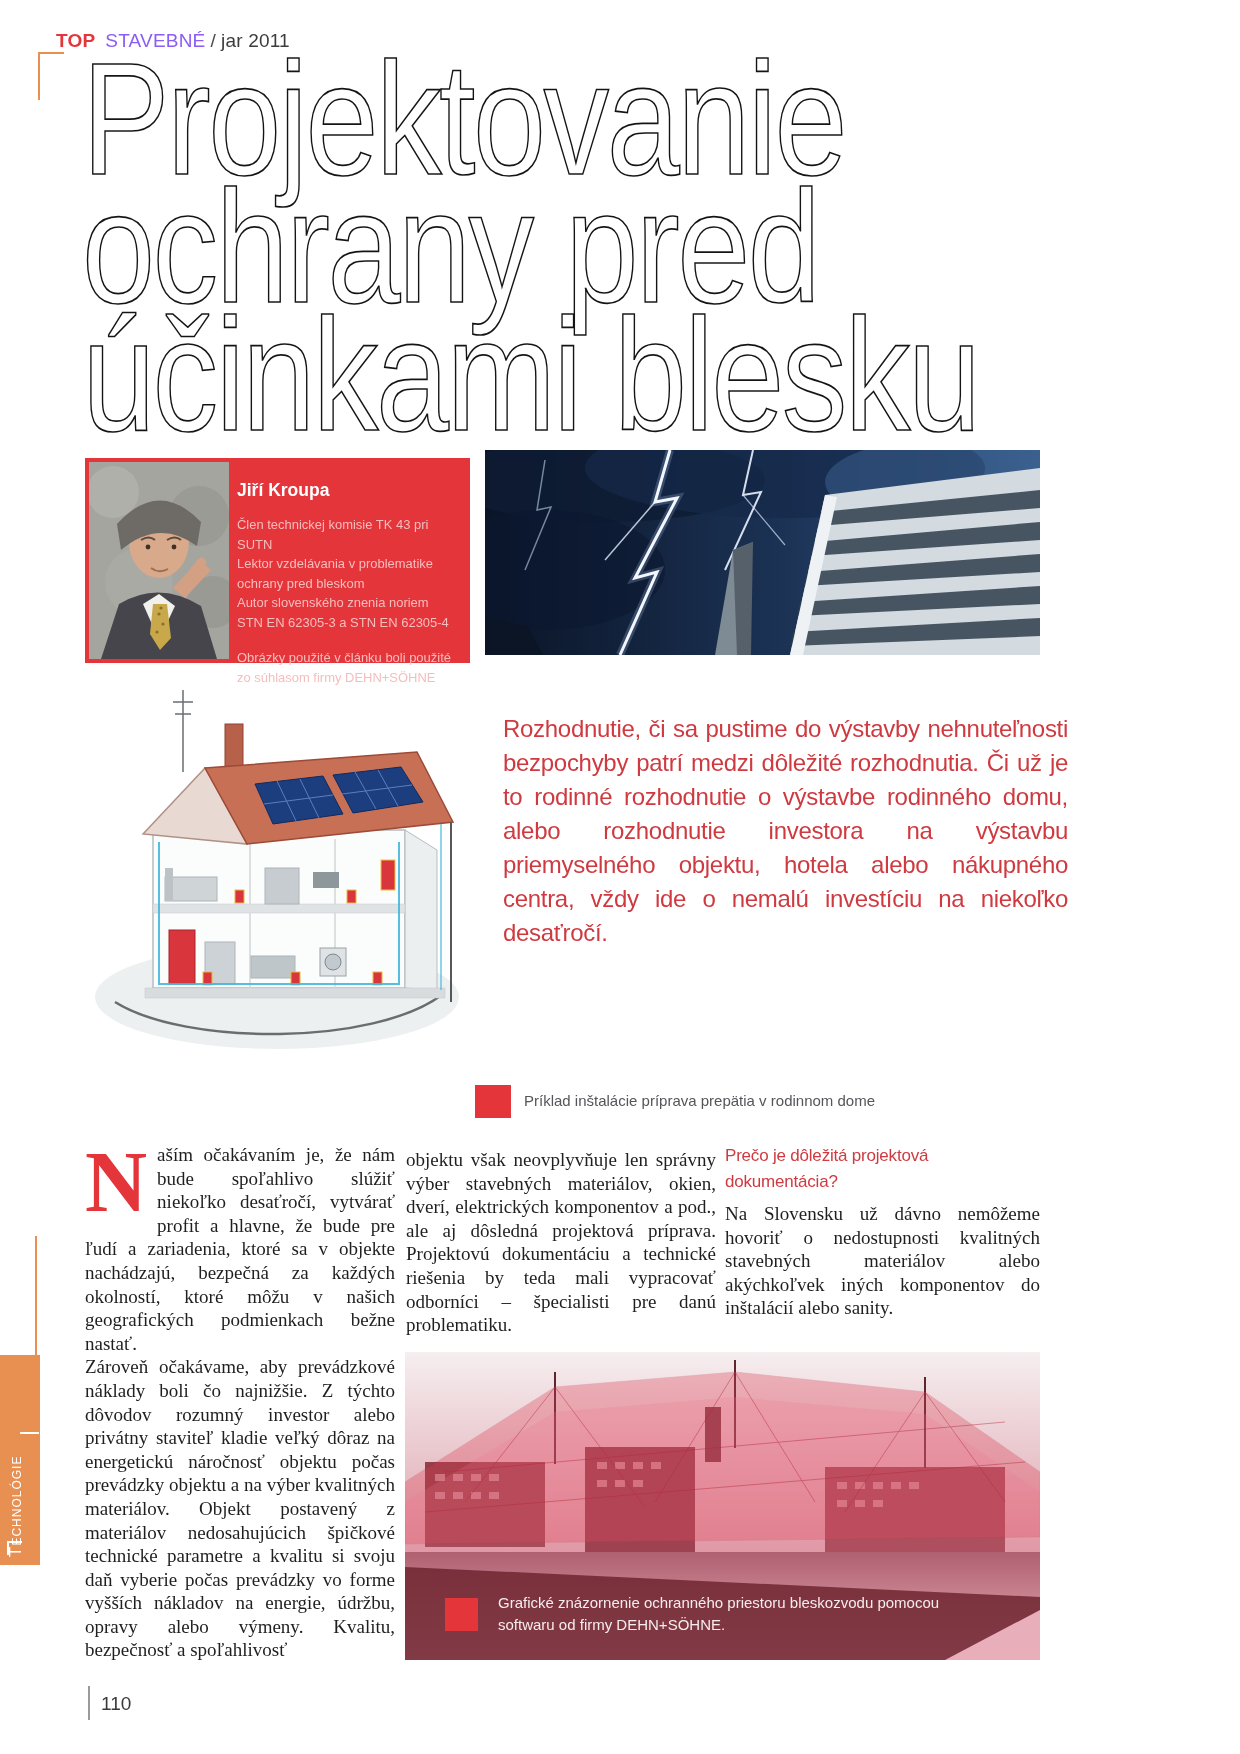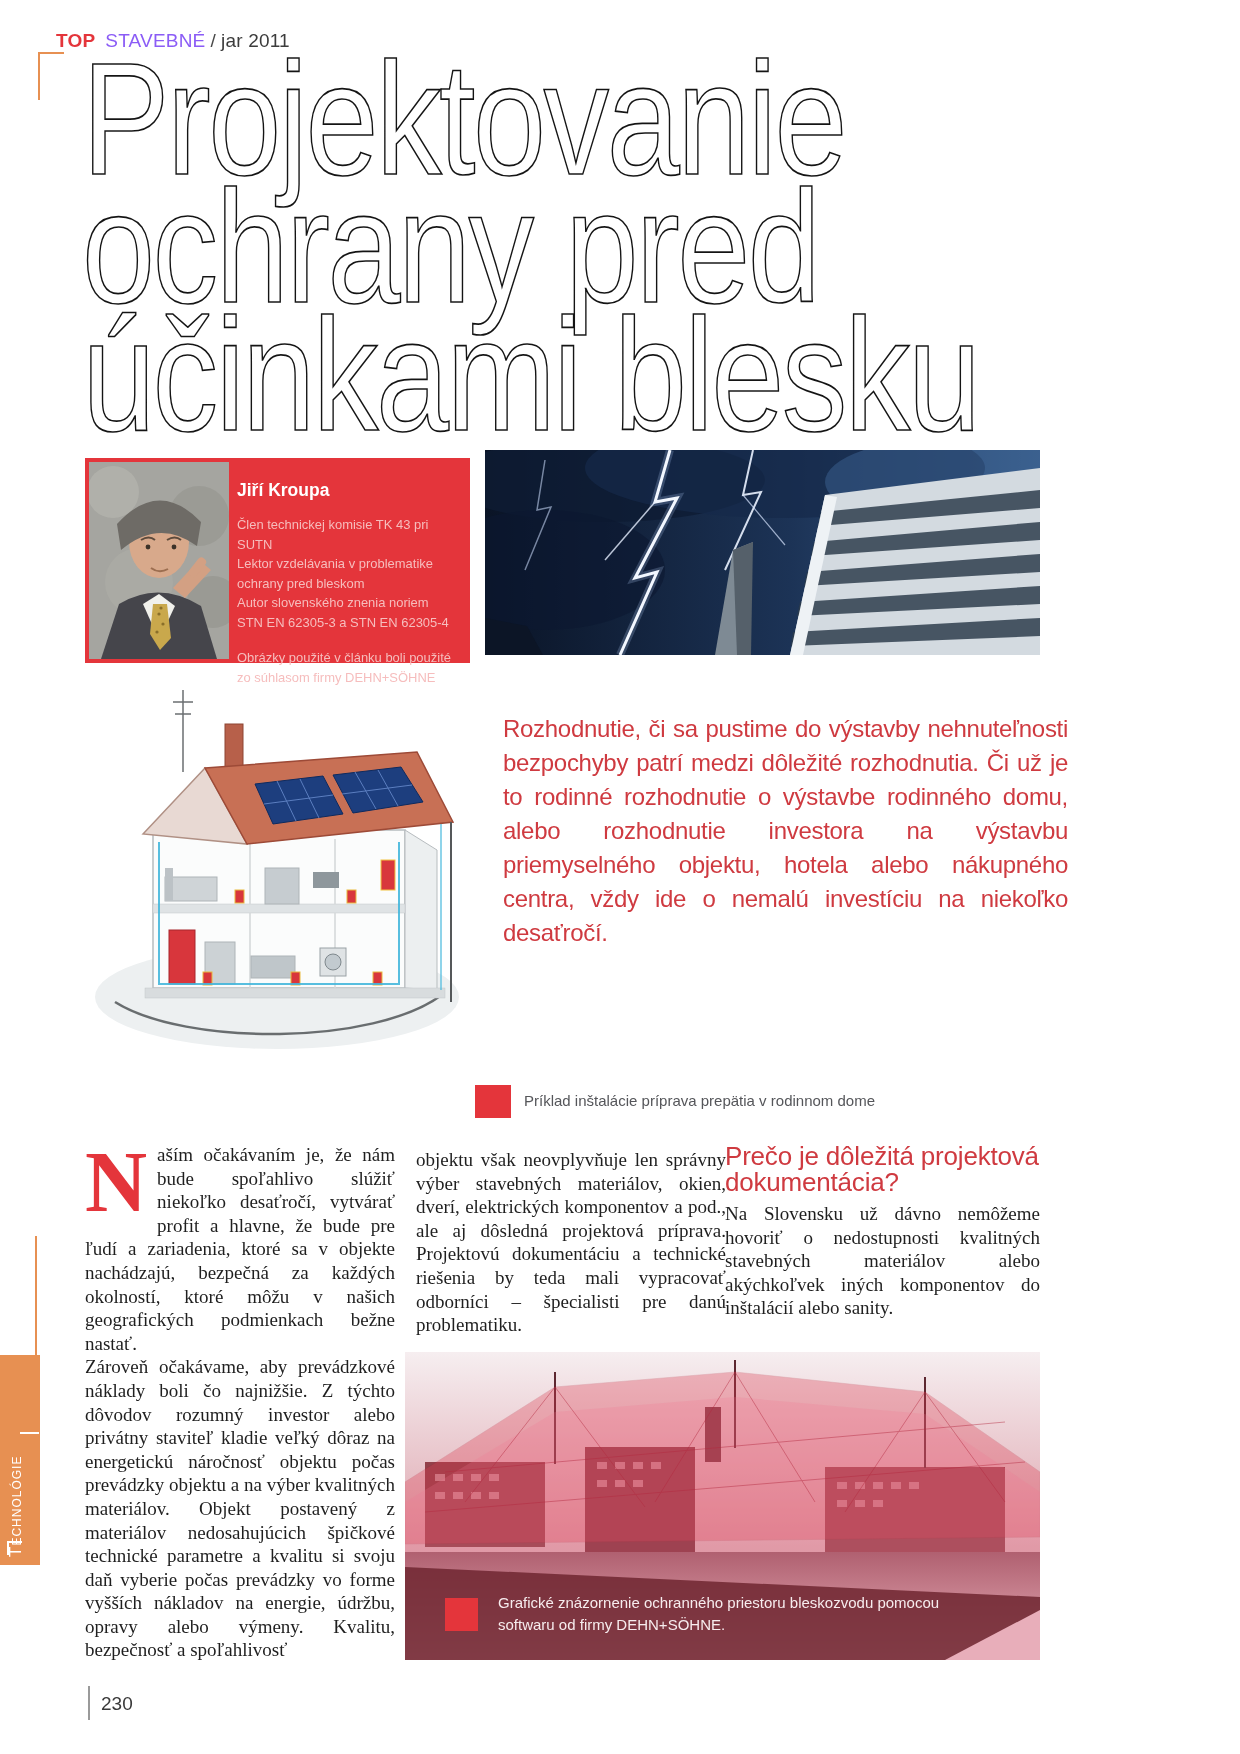--- a/index.html
+++ b/index.html
@@ -40,29 +40,29 @@
     color:#cf3a40;font-size:24px;line-height:34px;text-align:justify;letter-spacing:-.3px;margin-left:28px;
   }
   
   .caption-marker{background:#e4353b;position:absolute;}
   .house-caption-marker{left:475px;top:1085px;width:36px;height:33px;}
   .house-caption-text{position:absolute;left:524px;top:1092px;width:440px;color:#55565a;font-size:15px;}
   
   .col{position:absolute;top:1143px;font-family:"Liberation Serif",serif;font-size:19px;
        line-height:23.6px;text-align:justify;color:#1f1f1f;}
   .col-1{left:85px;width:310px;}
-  .col-2{left:416px;width:310px;top:1148px;}
+  .col-2{left:406px;width:310px;top:1148px;}
   .col-3{left:725px;width:315px;}
   .col p{margin:0;}
   .dropcap{
     float:left;color:#e4353b;font-family:"Liberation Serif",serif;font-weight:700;
     font-size:86px;line-height:70px;margin:4px 10px 0 0;
   }
   .col3-heading{
-    font-family:"Liberation Sans",sans-serif;color:#cf3a40;font-size:26px;line-height:26px;
+    font-family:"Liberation Sans",sans-serif;color:#cf3a40;font-size:17px;line-height:26px;
     text-align:left;margin:0 0 7px 0;font-weight:500;letter-spacing:-.2px;
   }
   
   .render-figure{position:absolute;left:405px;top:1352px;width:635px;height:308px;}
   .render-caption-marker{position:absolute;left:40px;top:246px;width:33px;height:33px;background:#e4353b;}
   .render-caption-text{position:absolute;left:93px;top:240px;width:470px;color:#f7ecee;font-size:15px;line-height:22px;}
   
   .sidebar-line{position:absolute;left:35px;top:1236px;width:2px;height:119px;background:#e79052;}
   .sidebar-tag{position:absolute;left:0;top:1355px;width:40px;height:210px;background:#e79052;}
   .sidebar-label{
@@ -293,15 +293,15 @@
   </div>
 
   <div class="sidebar-line"></div>
   <div class="sidebar-tag">
     <div class="sidebar-underscore"></div>
     <div class="sidebar-label">Technológie</div>
     <div class="sidebar-corner"></div>
   </div>
 
   <div class="pagenum-rule"></div>
-  <div class="pagenum">230</div>
+  <div class="pagenum">110</div>
 
 </div>
 
 </body></html>

